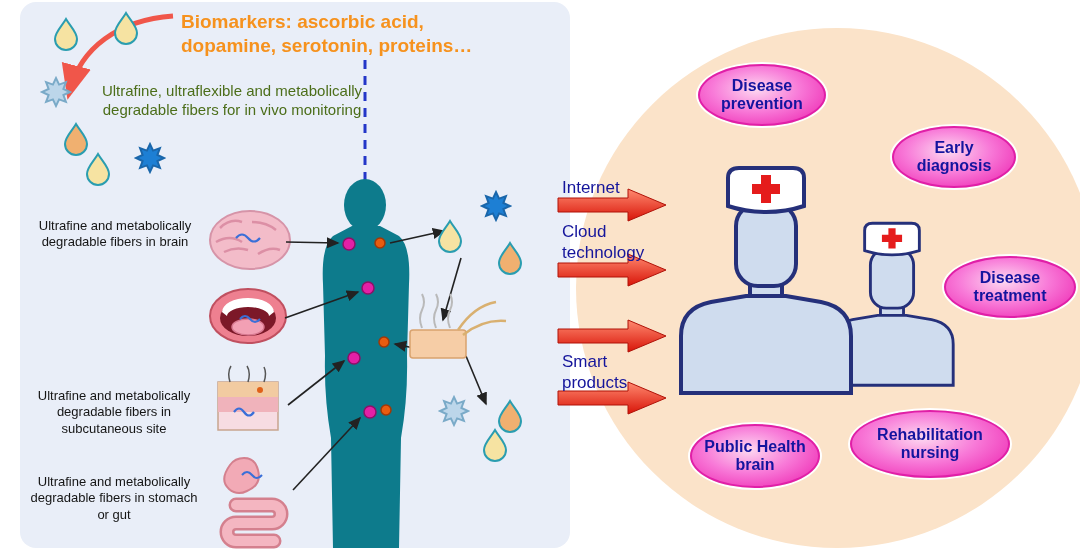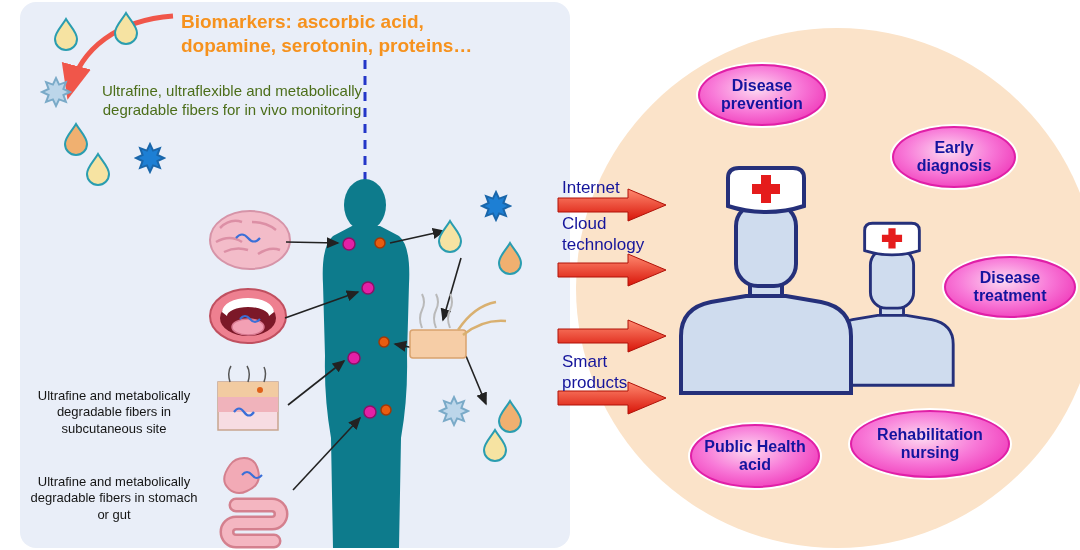--- a/index.html
+++ b/index.html
@@ -22,21 +22,21 @@
 
   .site-label { position:absolute; font-size:13px; color:#151515; line-height:1.25; text-align:center; }
   .site-brain { left:12px; top:218px; width:170px; }
   .site-oral  { left:6px;  top:303px; width:174px; }
   .site-skin  { left:10px; top:388px; width:172px; }
   .site-gut   { left:10px; top:474px; width:172px; }
 
   .tech-label { position:absolute; left:544px; width:114px; font-size:17px; color:#15159b;
                 line-height:1.25; text-align:left; font-weight:500; }
   .tech-internet { top:177px; }
-  .tech-cloud    { top:213px; }
+  .tech-cloud    { top:221px; }
   .tech-ai       { top:287px; }
   .tech-smart    { top:351px; }
 
   .bubble { position:absolute; display:flex; align-items:center; justify-content:center;
       text-align:center; border-radius:50%; color:#14149e; font-weight:bold; font-size:16px;
       line-height:1.15; padding:6px;
       background:radial-gradient(ellipse at 45% 40%, #fdd9f1 0%, #f87ad8 45%, #ee2eb4 88%);
       border:2px solid #e01fa8; box-shadow:0 0 0 2px #ffffff; }
   .bubble-prevention { left:680px; top:64px;  width:128px; height:62px; }
   .bubble-diagnosis  { left:874px; top:126px; width:124px; height:62px; }
@@ -166,36 +166,37 @@
     </g>
 
     <use href="#nurse" transform="translate(874,252) scale(0.72)"></use>
     <use href="#nurse" transform="translate(748,208)"></use>
   </svg>
 
   <div class="biomarkers-title">Biomarkers: ascorbic acid, dopamine, serotonin, proteins…</div>
 
   <div class="caption caption-invivo">Ultrafine, ultraflexible and metabolically degradable fibers for in vivo monitoring</div>
 
+  <div class="site-label site-brain">Ultrafine and metabolically degradable fibers in brain</div>
   <div class="site-label site-skin">Ultrafine and metabolically degradable fibers in subcutaneous site</div>
   <div class="site-label site-gut">Ultrafine and metabolically degradable fibers in stomach or gut</div>
 
   <div class="tech-label tech-internet">Internet</div>
   <div class="tech-label tech-cloud">Cloud technology</div>
   <div class="tech-label tech-smart">Smart products</div>
 
   <div class="bubble bubble-prevention">
     <span>Disease prevention</span>
   </div>
   <div class="bubble bubble-diagnosis">
     <span>Early diagnosis</span>
   </div>
   <div class="bubble bubble-treatment">
     <span>Disease treatment</span>
   </div>
   <div class="bubble bubble-public">
-    <span>Public Health acid</span>
+    <span>Public Health brain</span>
   </div>
   <div class="bubble bubble-rehab">
     <span>Rehabilitation nursing</span>
   </div>
 
 </div>
 
 </body></html>

